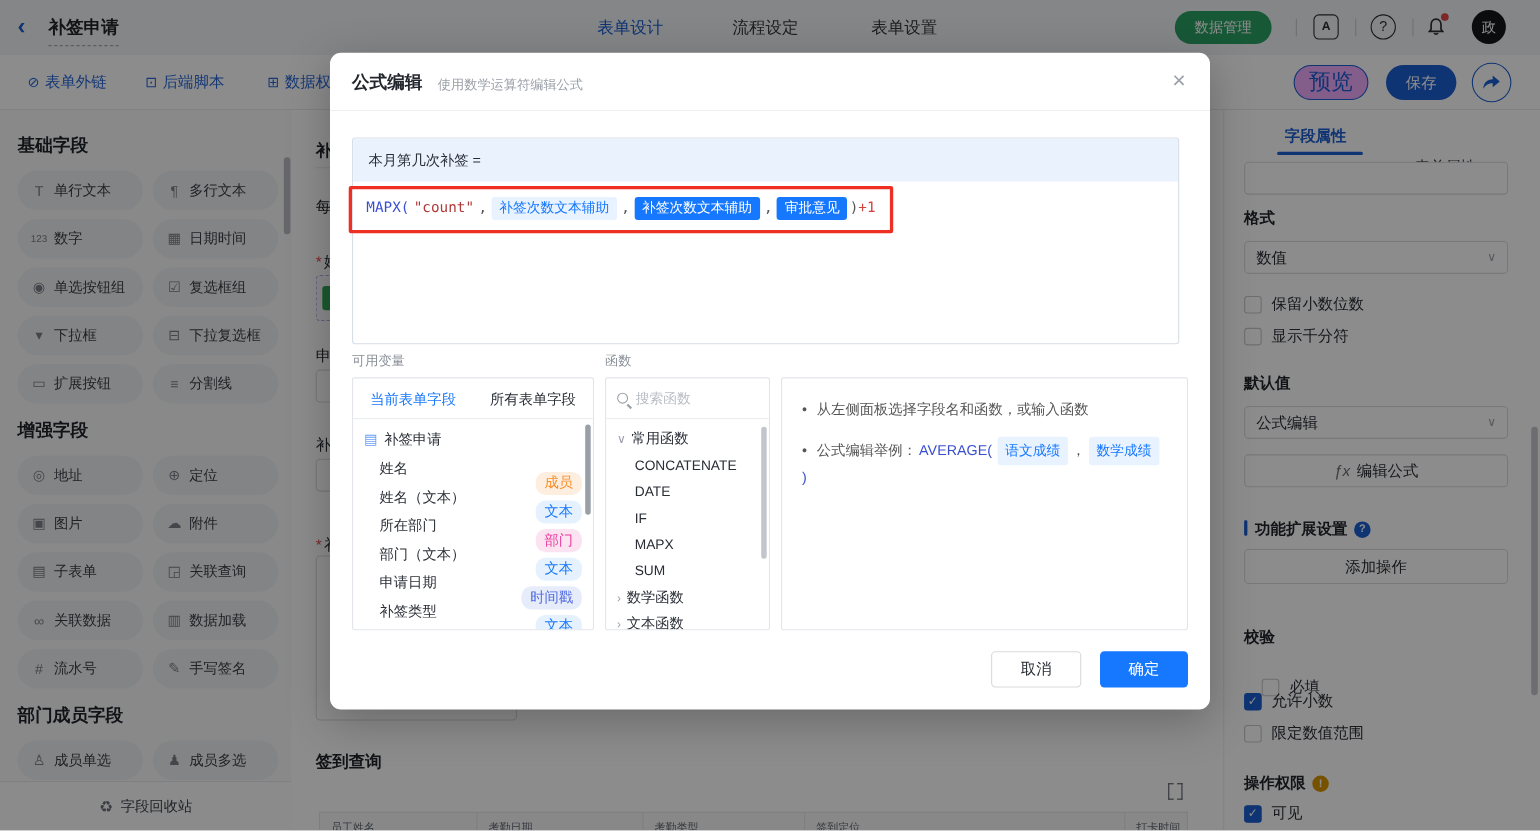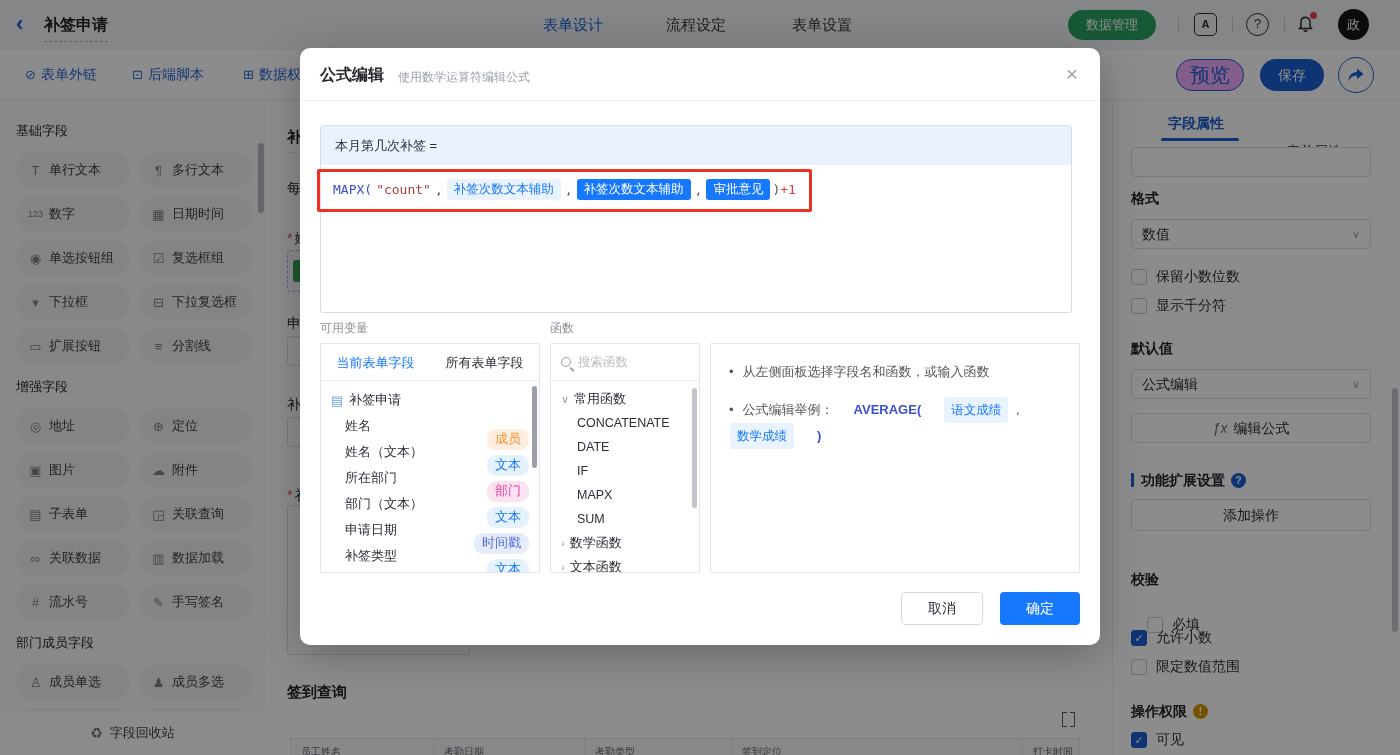--- a/index.html
+++ b/index.html
@@ -26,21 +26,21 @@
   .sh-link { position:absolute; top:16px; color:#2a68d8; font-size:14px; cursor:pointer; }
   .sh-link .ic { margin-right:5px; font-size:13px; }
   .btn-preview { position:absolute; left:1176px; top:59px; width:68px; height:32px; border:1px solid #1d5fd3; border-radius:16px; color:#1d5fd3; background:#f0abfc; font-size:20px; text-align:center; line-height:30px; cursor:pointer; }
   .btn-save { position:absolute; left:1260px; top:59px; width:64px; height:32px; border-radius:16px; background:#1d5fd3; color:#fff; font-size:14px; text-align:center; line-height:32px; cursor:pointer; }
   .btn-share { position:absolute; left:1338px; top:57px; width:36px; height:36px; border:1px solid #1d5fd3; border-radius:50%; cursor:pointer; }
   .btn-share svg { position:absolute; left:7px; top:8px; }
 
   
   .sidebar { position:absolute; left:0; top:100px; width:265px; height:655px; background:#f9fafb; overflow:hidden; }
   .sb-inner { padding:14px 16px 0 16px; }
-  .sb-h { font-size:13px; font-weight:normal; color:#20242b; margin:8px 0 12px 0; }
+  .sb-h { font-size:16px; font-weight:bold; color:#20242b; margin:8px 0 12px 0; }
   .grid { display:grid; grid-template-columns:114px 114px; gap:8px 9px; margin-bottom:14px; }
   .fpill { height:36px; border-radius:18px; background:#eff1f3; color:#3a3f47; font-size:13px; display:flex; align-items:center; padding-left:12px; cursor:pointer; overflow:hidden; white-space:nowrap; }
   .fpill .ic { color:#7a8089; margin-right:6px; font-size:13px; min-width:15px; text-align:center; font-style:normal; }
   .fpill.ghost { color:transparent; }
   .sb-scroll { position:absolute; left:258px; top:43px; width:6px; height:70px; border-radius:3px; background:#b9bcc2; cursor:pointer; }
   .recycle { position:absolute; left:0; top:610px; width:265px; height:45px; background:#fdfdfd; border-top:1px solid #ececec; display:flex; align-items:center; justify-content:center; font-size:13px; color:#3c424b; cursor:pointer; }
   .recycle .ic { color:#6b7078; margin-right:7px; font-size:14px; }
 
   
   .canvas { position:absolute; left:265px; top:100px; width:847px; height:655px; background:#ffffff; }
@@ -120,21 +120,21 @@
   .f-search input { border:none; outline:none; width:90px; font-size:12.5px; color:#2a2e36; background:transparent; font-family:inherit; }
   .f-search input::placeholder { color:#b8bdc4; }
   .frow { height:24px; line-height:24px; font-size:13px; color:#2a2e36; padding-left:10px; cursor:pointer; white-space:nowrap; }
   .frow .chev { color:#9ba0a8; font-size:11px; margin-right:5px; }
   .frow.item { padding-left:26px; font-size:12.5px; }
   .f-scroll { position:absolute; right:2px; top:44px; width:5px; height:120px; border-radius:3px; background:#c2c6cc; cursor:pointer; }
 
   .help-panel { left:410px; width:370px; height:230px; padding:17px 16px; font-size:13px; color:#555; }
   .hrow { display:flex; align-items:center; margin-bottom:14px; flex-wrap:wrap; line-height:22px; }
   .hrow .dot { margin:0 9px 0 2px; color:#555; }
-  .hrow .blue { color:#3a4fd0; margin:0 20px;font-weight:bold; }
+  .hrow .blue { color:#3a4fd0; margin:0 2px; }
   .hrow .chip { margin:0 3px; }
 
   .m-btn { position:absolute; top:544px; height:33px; border-radius:4px; font-size:14px; text-align:center; line-height:31px; cursor:pointer; }
   .m-cancel { left:601px; width:82px; border:1px solid #d9d9d9; background:#fff; color:#2a2e36; }
   .m-ok { left:700px; width:80px; background:#1677ff; color:#fff; line-height:33px; }
 </style>
 </head>
 <body>
 
 <div id="stage">

